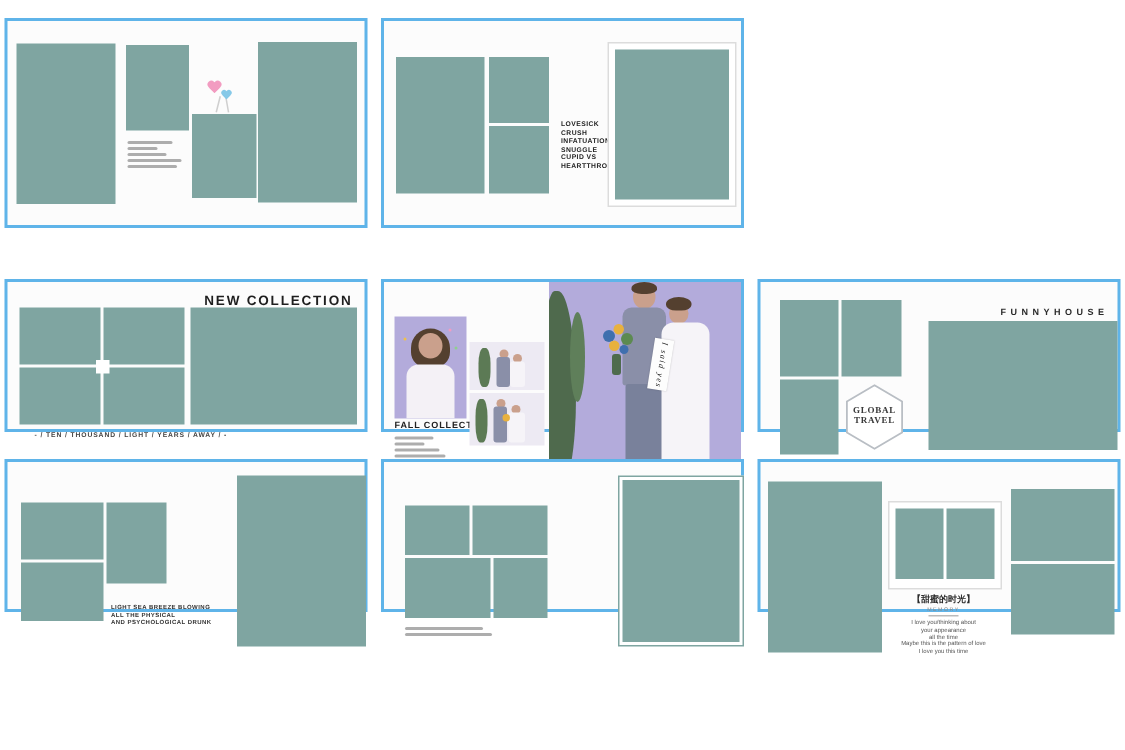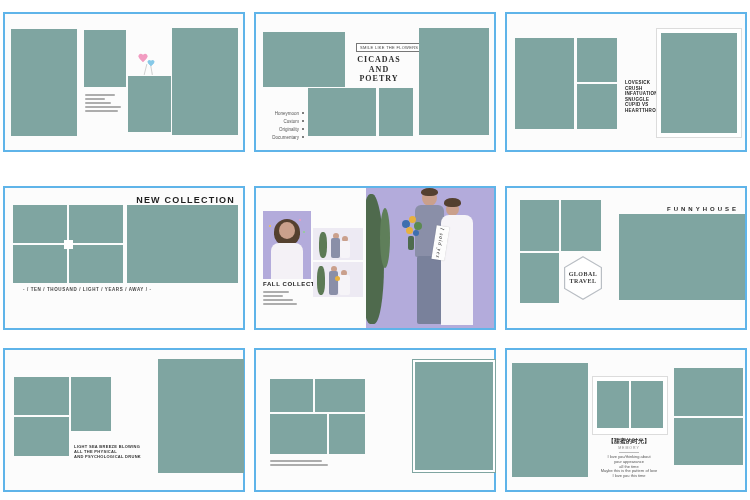--- a/index.html
+++ b/index.html
@@ -1,21 +1,21 @@
 <!DOCTYPE html>
 <html><head>
 <meta charset="utf-8">
 <style>
   html,body{margin:0;padding:0;background:#ffffff;width:750px;height:500px;overflow:hidden;
     font-family:"Liberation Sans",sans-serif;-webkit-font-smoothing:antialiased;}
   .board{position:absolute;inset:0;}
   .row{display:flex;gap:9px;padding-left:3px;}
   .row1{margin-top:12px}.row2{margin-top:34px}.row3{margin-top:18px}
   .tile{position:relative;width:242px;background:#fcfcfc;border:2px solid #5fb4e9;box-sizing:border-box;flex:none;}
-  .h140{height:140px}.h144{height:144px}
+  .h140{height:140px}.h144{height:102px}
   .ph{position:absolute;background:#7fa5a1;}
   .mb{height:2px;background:#adadad;margin:2px 0;border-radius:1px;}
   .microtxt{position:absolute;color:#555;}
   
   .heart{position:absolute;width:10px;height:9px;}
   .heart::before,.heart::after{content:"";position:absolute;top:0;width:5px;height:8px;border-radius:5px 5px 0 0;background:inherit;}
   .heart::before{left:5px;transform:rotate(-45deg);transform-origin:0 100%;}
   .heart::after{left:0;transform:rotate(45deg);transform-origin:100% 100%;}
   .heart{background:transparent!important;}
   .heart.pink::before,.heart.pink::after{background:#f29cc1;}
@@ -62,38 +62,20 @@
         <div class="mb" style="width:33px"></div>
       </div>
       <span class="string" style="left:140px;top:50px;height:11px;transform:rotate(14deg)"></span>
       <span class="string" style="left:146px;top:51px;height:10px;transform:rotate(-10deg)"></span>
       <span class="heart pink" style="left:133px;top:40px"></span>
       <span class="heart blue" style="left:141px;top:45px;transform:scale(.75)"></span>
       <div class="ph" style="left:123px;top:62px;width:43px;height:56px"></div>
       <div class="ph" style="left:167px;top:14px;width:66px;height:107px"></div>
     </div>
 
-    <div class="tile h140">
-      <div class="ph" style="left:7px;top:18px;width:82px;height:55px"></div>
-      <span class="badge" style="left:100px;top:29px">SMILE LIKE THE FLOWERS</span>
-      <div class="serif" style="position:absolute;left:92px;top:41px;width:62px;text-align:center;font-size:8px;font-weight:bold;color:#2e2e2e;letter-spacing:1px;line-height:9.5px">
-        <div>CICADAS</div>
-        <div>AND</div>
-        <div>POETRY</div>
-      </div>
-      <div style="position:absolute;left:4px;top:96px;width:44px">
-        <div class="menu-item">Honeymoon</div>
-        <div class="menu-item">Custom</div>
-        <div class="menu-item">Originality</div>
-        <div class="menu-item">Documentary</div>
-      </div>
-      <div class="ph" style="left:52px;top:74px;width:68px;height:48px"></div>
-      <div class="ph" style="left:123px;top:74px;width:34px;height:48px"></div>
-      <div class="ph" style="left:163px;top:14px;width:70px;height:107px"></div>
-    </div>
 
     <div class="tile h140">
       <div class="ph" style="left:8px;top:24px;width:59px;height:91px"></div>
       <div class="ph" style="left:70px;top:24px;width:40px;height:44px"></div>
       <div class="ph" style="left:70px;top:70px;width:40px;height:45px"></div>
       <div class="wordstack" style="position:absolute;left:118px;top:66px">
         <div>LOVESICK</div>
           <div>CRUSH</div>
         <div>INFATUATION</div>
           <div>SNUGGLE</div>

